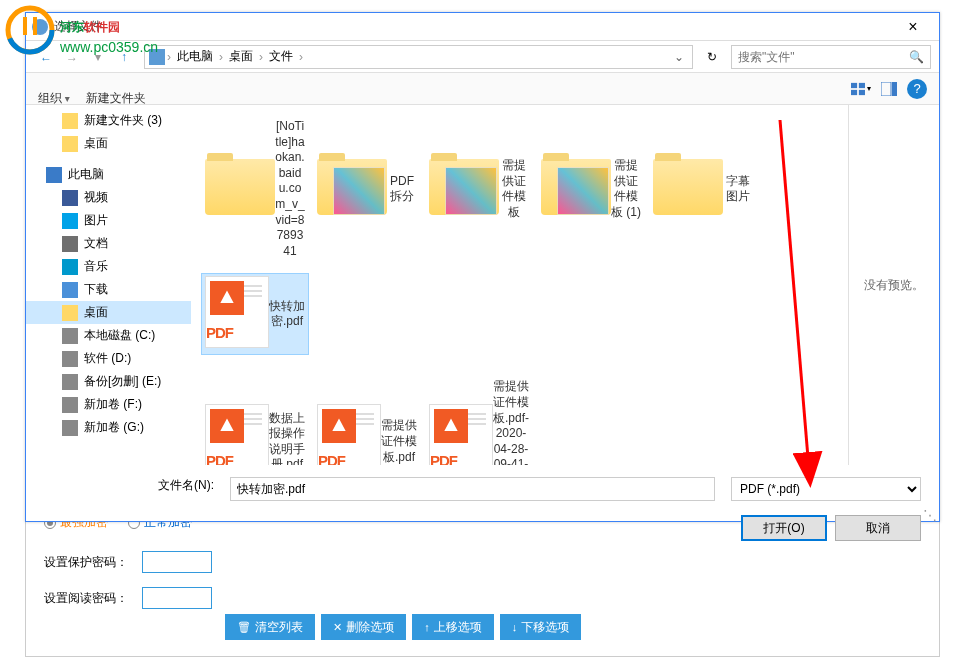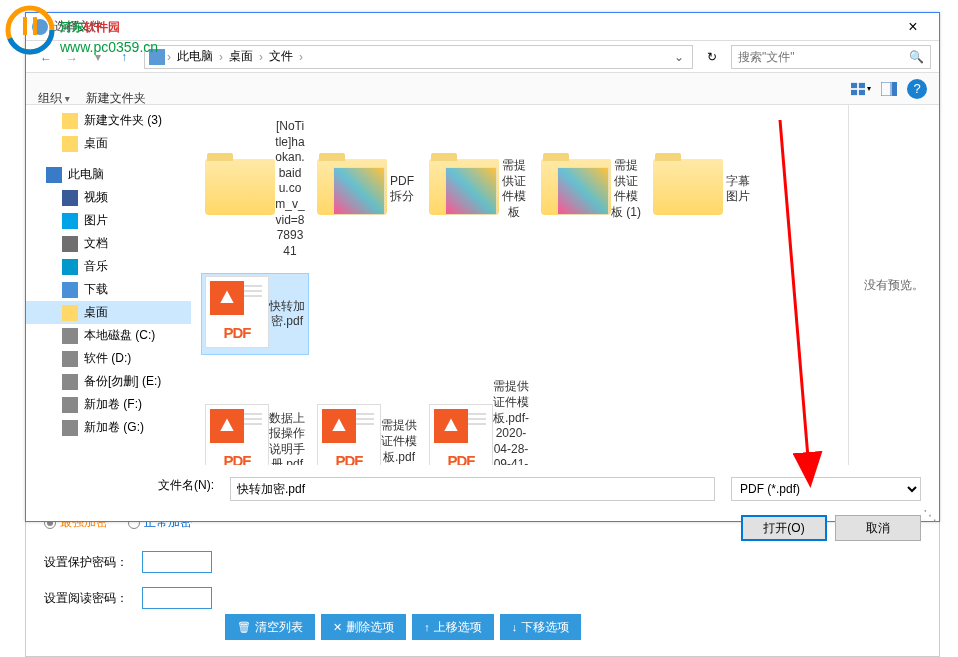--- a/index.html
+++ b/index.html
@@ -58,21 +58,21 @@
 .file-item { width: 108px; display: flex; flex-direction: row; align-items: center; cursor: pointer; padding: 4px; }
 .file-item.selected { background: #cce8ff; border: 1px solid #99d1ff; padding: 3px; }
 .file-thumb { width: 80px; height: 70px; display: flex; align-items: center; justify-content: center; position: relative; margin-bottom: 4px; }
 .folder-thumb { background: linear-gradient(#ffe9a8, #ffd867); border-radius: 2px 2px 4px 4px; width: 70px; height: 56px; position: relative; }
 .folder-thumb::before { content: ""; position: absolute; top: -6px; left: 2px; width: 26px; height: 8px; background: #f5d57a; border-radius: 2px 2px 0 0; }
 .folder-overlay { position: absolute; top: 8px; left: 16px; width: 52px; height: 48px; background: #fff; border: 1px solid #ddd; }
 .folder-overlay.img { background: linear-gradient(45deg, #f0a, #0af, #fa0); opacity: 0.6; }
 .pdf-thumb { width: 64px; height: 72px; background: #fff; border: 1px solid #ddd; position: relative; display: flex; flex-direction: column; }
 .pdf-badge { width: 34px; height: 34px; background: #f15a24; position: absolute; top: 4px; left: 4px; display: flex; align-items: center; justify-content: center; }
 .pdf-badge svg { width: 20px; height: 20px; }
-.pdf-text { position: absolute; bottom: 6px; left: 0; right: 0; text-align: center; color: #f15a24; font-weight: bold; font-size: 15px; letter-spacing: -1px; }
+.pdf-text { position: absolute; bottom: 6px; left: 0; right: 0; color: #f15a24; font-weight: bold; font-size: 15px; letter-spacing: -1px; }
 .pdf-lines { position: absolute; top: 8px; right: 6px; width: 18px; }
 .pdf-line { height: 2px; background: #ddd; margin-bottom: 3px; }
 .file-label { text-align: center; font-size: 12px; color: #333; word-break: break-all; line-height: 1.3; }
 
 .preview-panel { width: 90px; display: flex; align-items: center; justify-content: center; color: #666; font-size: 12px; }
 
 .bottom-bar { padding: 12px 18px; }
 .filename-row { display: flex; gap: 16px; margin-bottom: 14px; padding-left: 100px; }
 .filename-label { width: 70px; text-align: right; }
 .filename-input { flex: 1; height: 24px; border: 1px solid #ccc; padding: 0 6px; }

